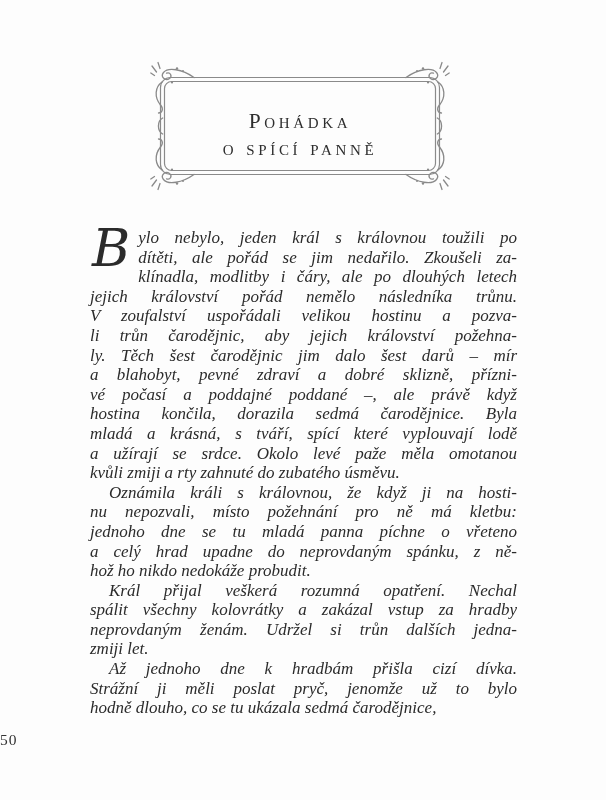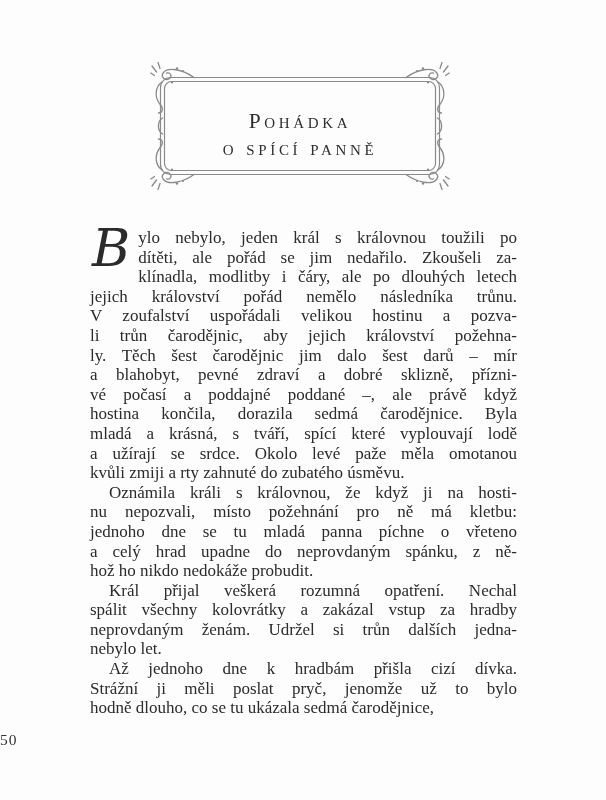--- a/index.html
+++ b/index.html
@@ -49,20 +49,21 @@
     top: 228px;
     width: 427px;
     font-size: 17px;
     line-height: 19.6px;
   }
   .para { margin: 0; }
   .para.indent .line:first-child { text-indent: 19px; }
   .line {
     text-align: justify;
     text-align-last: justify;
+    font-style: italic;
   }
   .line.end { text-align-last: left; }
   .dropcap {
     float: left;
     font-family: "DejaVu Serif", serif;
     font-style: italic;
     font-size: 52px;
     line-height: 39px;
     height: 39px;
     padding: 1px 8px 0 2px;
@@ -135,21 +136,21 @@
         <div class="line">Oznámila králi s královnou, že když ji na hosti-</div>
         <div class="line">nu nepozvali, místo požehnání pro ně má kletbu:</div>
         <div class="line">jednoho dne se tu mladá panna píchne o vřeteno</div>
         <div class="line">a celý hrad upadne do neprovdaným spánku, z ně-</div>
         <div class="line end">hož ho nikdo nedokáže probudit.</div>
       </div>
       <div class="para indent">
         <div class="line">Král přijal veškerá rozumná opatření. Nechal</div>
         <div class="line">spálit všechny kolovrátky a zakázal vstup za hradby</div>
         <div class="line">neprovdaným ženám. Udržel si trůn dalších jedna-</div>
-        <div class="line end">nebylo let.</div>
+        <div class="line end">zmiji let.</div>
       </div>
       <div class="para indent">
         <div class="line">Až jednoho dne k hradbám přišla cizí dívka.</div>
         <div class="line">Strážní ji měli poslat pryč, jenomže už to bylo</div>
         <div class="line end">hodně dlouho, co se tu ukázala sedmá čarodějnice,</div>
       </div>
     </div>
 
   <div class="page-number">50</div>
 

